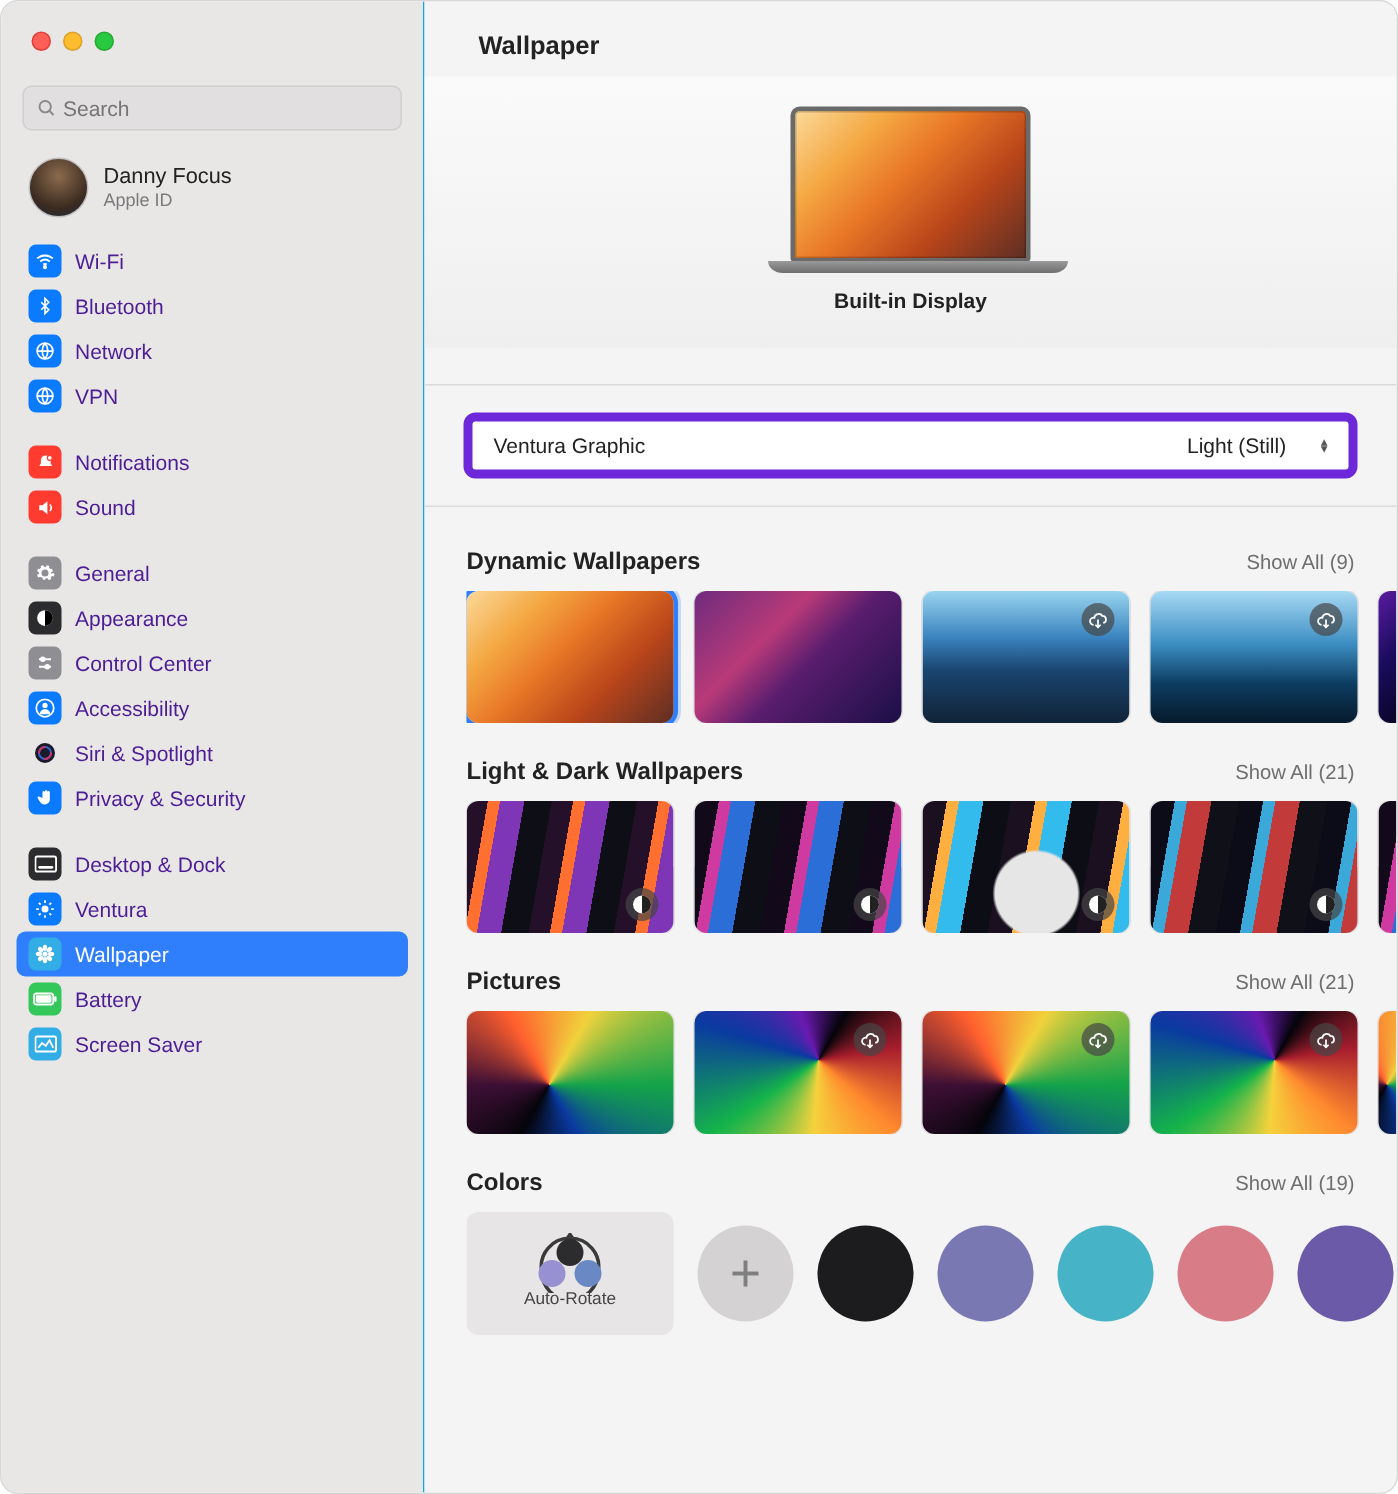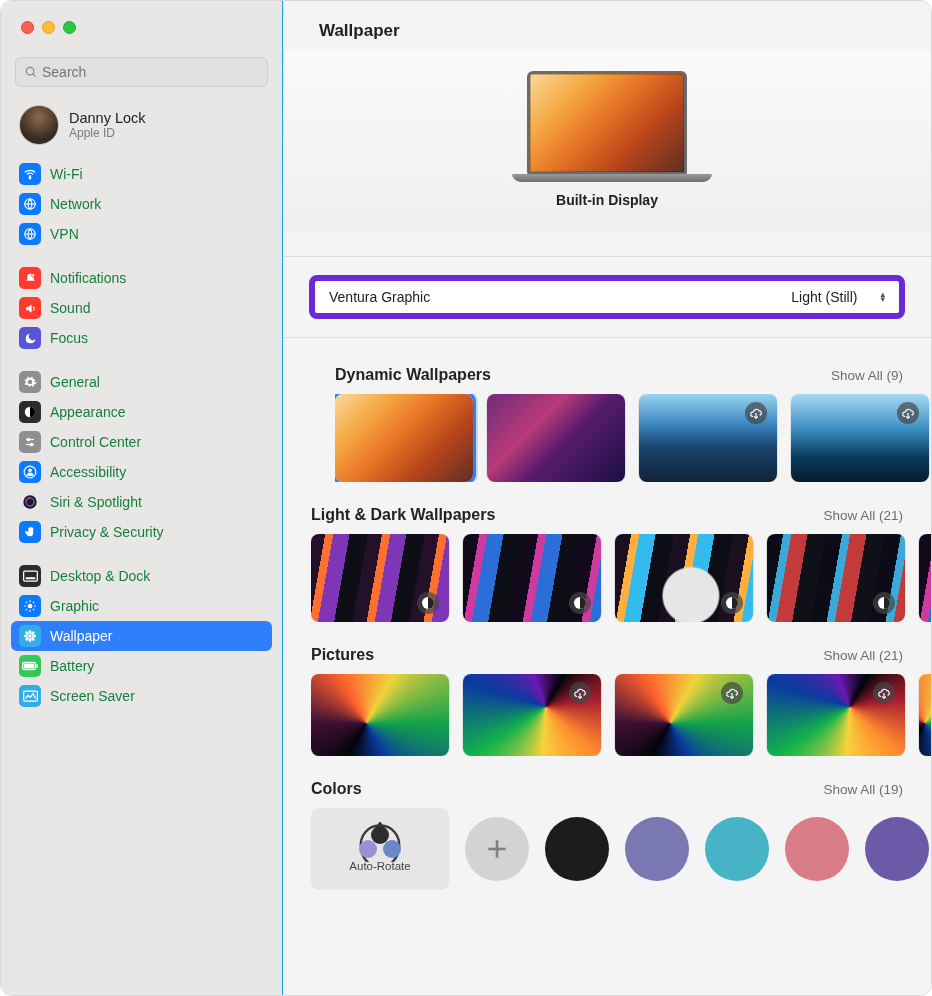--- a/index.html
+++ b/index.html
@@ -15,21 +15,21 @@
   .sidebar { width: 282px; height: 100%; background: #e9e6e6; display:flex; flex-direction:column; padding-top:56px; border-right:1px solid #0ea5e9;}
   .search { margin: 0 14px 12px 14px; height: 30px; background:#dadada88; border:1px solid #cfcfcf; border-radius:6px; display:flex; align-items:center; padding:0 8px; color:#888;}
   .search svg { margin-right:4px; flex:0 0 auto;}
   .search-input { background:none; border:none; outline:none; font-size:14px; color:#555; flex:1;}
   .account { display:flex; align-items:center; padding: 6px 18px 14px 18px; gap:10px;}
   .avatar { width:40px; height:40px; border-radius:50%; background: radial-gradient(circle at 50% 30%, #8b6b4d 0%, #3b2b20 65%, #1c2a3a 100%); border:1px solid #bfbfbf;}
   .account .name { font-size:14.5px; color:#222; }
   .account .sub { font-size:12px; color:#7a7a7a; }
   .list { flex:1; overflow-y:auto; padding: 0 10px 10px 10px;}
   .group-sep { height: 14px; }
-  .item { display:flex; align-items:center; gap:9px; height:30px; padding:0 8px; border-radius:6px; font-size:14px; color:#15803d; cursor:default;}
+  .item { display:flex; align-items:center; gap:9px; height:30px; padding:0 8px; border-radius:6px; font-size:14px; color:#4c1d95; cursor:default;}
   .item.selected { background:#2f7efb; color:#fff;}
   .icn { width:22px; height:22px; border-radius:5px; display:flex; align-items:center; justify-content:center; color:#fff; flex:0 0 auto; font-size:13px;}
   .icn.blue { background:#0a7aff;}
   .icn.red  { background:#ff3b30;}
   .icn.purple { background:#5856d6;}
   .icn.gray { background:#8e8e93;}
   .icn.teal { background:#32ade6;}
   .icn.green { background:#34c759;}
   .icn.black { background:#2c2c2e;}
   .icn.dark { background:#30303a;}
@@ -42,21 +42,21 @@
   .screen { width:160px; height:104px; margin:0 auto; border:3px solid #6a6a6a; border-radius:6px 6px 3px 3px; background: linear-gradient(135deg,#f4a843 0%, #e97827 40%, #b9451a 70%, #6a2c24 100%);
             box-shadow: inset 0 0 0 1px rgba(0,0,0,.2);}
   .base { width:200px; height:8px; background:linear-gradient(#9a9a9a,#6e6e6e); margin:-1px auto 0 auto; border-radius:0 0 10px 10px / 0 0 8px 8px;}
   .display-label { margin-top:10px; font-size:14px; font-weight:600; color:#222;}
   .wallpaper-bar { margin: 0 26px; background:#fff; border:6px solid #6d28d9; border-radius:8px; height:44px; display:flex; align-items:center; justify-content:space-between; padding:0 14px;}
   .wallpaper-bar .wname { font-size:14px; color:#222;}
   .mode-select { display:flex; align-items:center; gap:23px; font-size:14px; color:#222; cursor:default;}
   .chevs { display:inline-flex; flex-direction:column; line-height:5px; font-size:9px; color:#555;}
   .scroll { flex:1; overflow-y:auto; padding: 10px 0 0 28px;}
   .section { margin-top:24px;}
-  .section:first-child { margin-top:18px;margin-left:24px;}
+  .section:first-child { margin-top:18px;}
   .sec-head { display:flex; align-items:baseline; justify-content:space-between; padding-right:28px; margin-bottom:10px;}
   .sec-head h2 { font-size:16px; font-weight:700; color:#222;}
   .showall { font-size:13.5px; color:#6e6e6e; cursor:default;}
   .row { display:flex; gap:14px; overflow:hidden;}
   .thumb { width:138px; height:88px; border-radius:8px; position:relative; flex:0 0 auto; background:#666; box-shadow: 0 0 0 1px rgba(0,0,0,.08);}
   .thumb.selected { box-shadow: 0 0 0 3px #2f7efb, 0 0 0 5px rgba(47,126,251,.25);}
   .thumb .badge { position:absolute; right:10px; bottom:8px; width:22px; height:22px; border-radius:50%; background:rgba(70,70,70,.7); display:flex; align-items:center; justify-content:center;}
   .thumb .badge.tr { bottom:auto; top:8px;}
   .thumb.sliver { width:14px; border-radius:8px 0 0 8px;}
   .thumb.pictures { height:82px;}
@@ -113,38 +113,46 @@
     <div class="search">
       <svg width="14" height="14" viewBox="0 0 24 24" fill="none" stroke="#8a8a8a" stroke-width="2.2">
           <circle cx="10.5" cy="10.5" r="6.5"></circle>
           <line x1="20" y1="20" x2="15.2" y2="15.2"></line>
         </svg>
       <input class="search-input" placeholder="Search" style="">
     </div>
     <div class="account">
       <div class="avatar"></div>
       <div>
-        <div class="name">Danny Lock</div>
+        <div class="name">Danny Focus</div>
         <div class="sub">Apple ID</div>
       </div>
     </div>
     <div class="list" id="sidebar-list">
         <div class="item">
           <div class="icn blue">
             <svg width="14" height="14" viewBox="0 0 24 24" fill="none" stroke="#fff" stroke-width="2.2">
               <path d="M3 9a14 14 0 0 1 18 0"></path>
               <path d="M6.5 12.5a9 9 0 0 1 11 0"></path>
               <path d="M10 16a4 4 0 0 1 4 0"></path>
               <circle cx="12" cy="19" r="1.3" fill="#fff"></circle>
             </svg>
           </div>
           <span>Wi-Fi</span>
         </div>
         <div class="item">
           <div class="icn blue">
+            <svg width="12" height="14" viewBox="0 0 24 24" fill="none" stroke="#fff" stroke-width="2.2">
+              <path d="M7 7l10 10-5 5V2l5 5L7 17"></path>
+            </svg>
+          </div>
+          <span>Bluetooth</span>
+        </div>
+        <div class="item">
+          <div class="icn blue">
             <svg width="14" height="14" viewBox="0 0 24 24" fill="none" stroke="#fff" stroke-width="2">
               <circle cx="12" cy="12" r="9"></circle>
               <path d="M3 12h18M12 3a14 14 0 0 1 0 18M12 3a14 14 0 0 0 0 18"></path>
             </svg>
           </div>
           <span>Network</span>
         </div>
         <div class="item">
           <div class="icn blue">
             <svg width="14" height="14" viewBox="0 0 24 24" fill="none" stroke="#fff" stroke-width="2">
@@ -165,28 +173,20 @@
           <span>Notifications</span>
         </div>
         <div class="item">
           <div class="icn red">
             <svg width="13" height="13" viewBox="0 0 24 24" fill="#fff">
               <path d="M4 9v6h4l6 5V4L8 9H4z"></path>
               <path d="M17 8a6 6 0 0 1 0 8" fill="none" stroke="#fff" stroke-width="2"></path>
             </svg>
           </div>
           <span>Sound</span>
-        </div>
-        <div class="item">
-          <div class="icn purple">
-            <svg width="13" height="13" viewBox="0 0 24 24" fill="#fff">
-              <path d="M21 13A9 9 0 1 1 11 3a7 7 0 0 0 10 10z"></path>
-            </svg>
-          </div>
-          <span>Focus</span>
         </div>
         <div class="group-sep"></div>
         <div class="item">
           <div class="icn gray">
             <svg width="14" height="14" viewBox="0 0 24 24" fill="#fff">
               <path d="M12 8a4 4 0 1 0 0 8 4 4 0 0 0 0-8zm9 4l2 1-1 3-2-.5a8 8 0 0 1-1.5 1.5l.5 2-3 1-1-2a8 8 0 0 1-2 0l-1 2-3-1 .5-2A8 8 0 0 1 6 16.5L4 17l-1-3 2-1a8 8 0 0 1 0-2l-2-1 1-3 2 .5A8 8 0 0 1 7.5 6L7 4l3-1 1 2a8 8 0 0 1 2 0l1-2 3 1-.5 2A8 8 0 0 1 18 7.5l2-.5 1 3-2 1a8 8 0 0 1 0 2z"></path>
             </svg>
           </div>
           <span>General</span>
         </div>
@@ -257,21 +257,21 @@
                 <line x1="12" y1="19" x2="12" y2="22"></line>
                 <line x1="2" y1="12" x2="5" y2="12"></line>
                 <line x1="19" y1="12" x2="22" y2="12"></line>
                 <line x1="5" y1="5" x2="7" y2="7"></line>
                 <line x1="17" y1="17" x2="19" y2="19"></line>
                 <line x1="17" y1="7" x2="19" y2="5"></line>
                 <line x1="5" y1="19" x2="7" y2="17"></line>
               </g>
             </svg>
           </div>
-          <span>Graphic</span>
+          <span>Ventura</span>
         </div>
         <div class="item selected">
           <div class="icn teal">
             <svg width="14" height="14" viewBox="0 0 24 24" fill="#fff">
               <circle cx="12" cy="12" r="3"></circle>
               <g>
                 <ellipse cx="12" cy="5" rx="2.5" ry="3.5"></ellipse>
                 <ellipse cx="12" cy="19" rx="2.5" ry="3.5"></ellipse>
                 <ellipse cx="5" cy="12" rx="3.5" ry="2.5"></ellipse>
                 <ellipse cx="19" cy="12" rx="3.5" ry="2.5"></ellipse>

